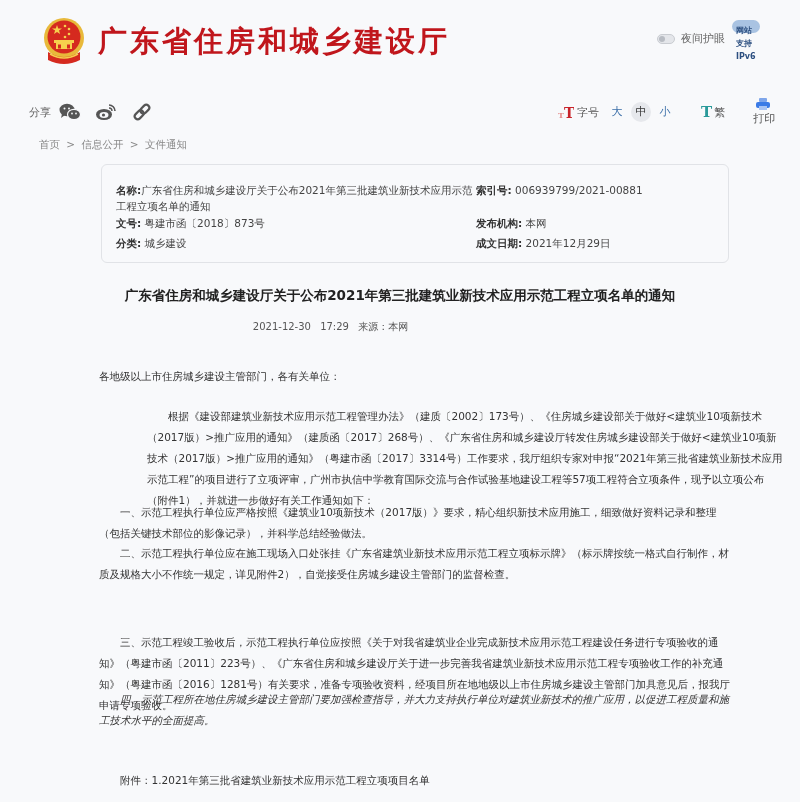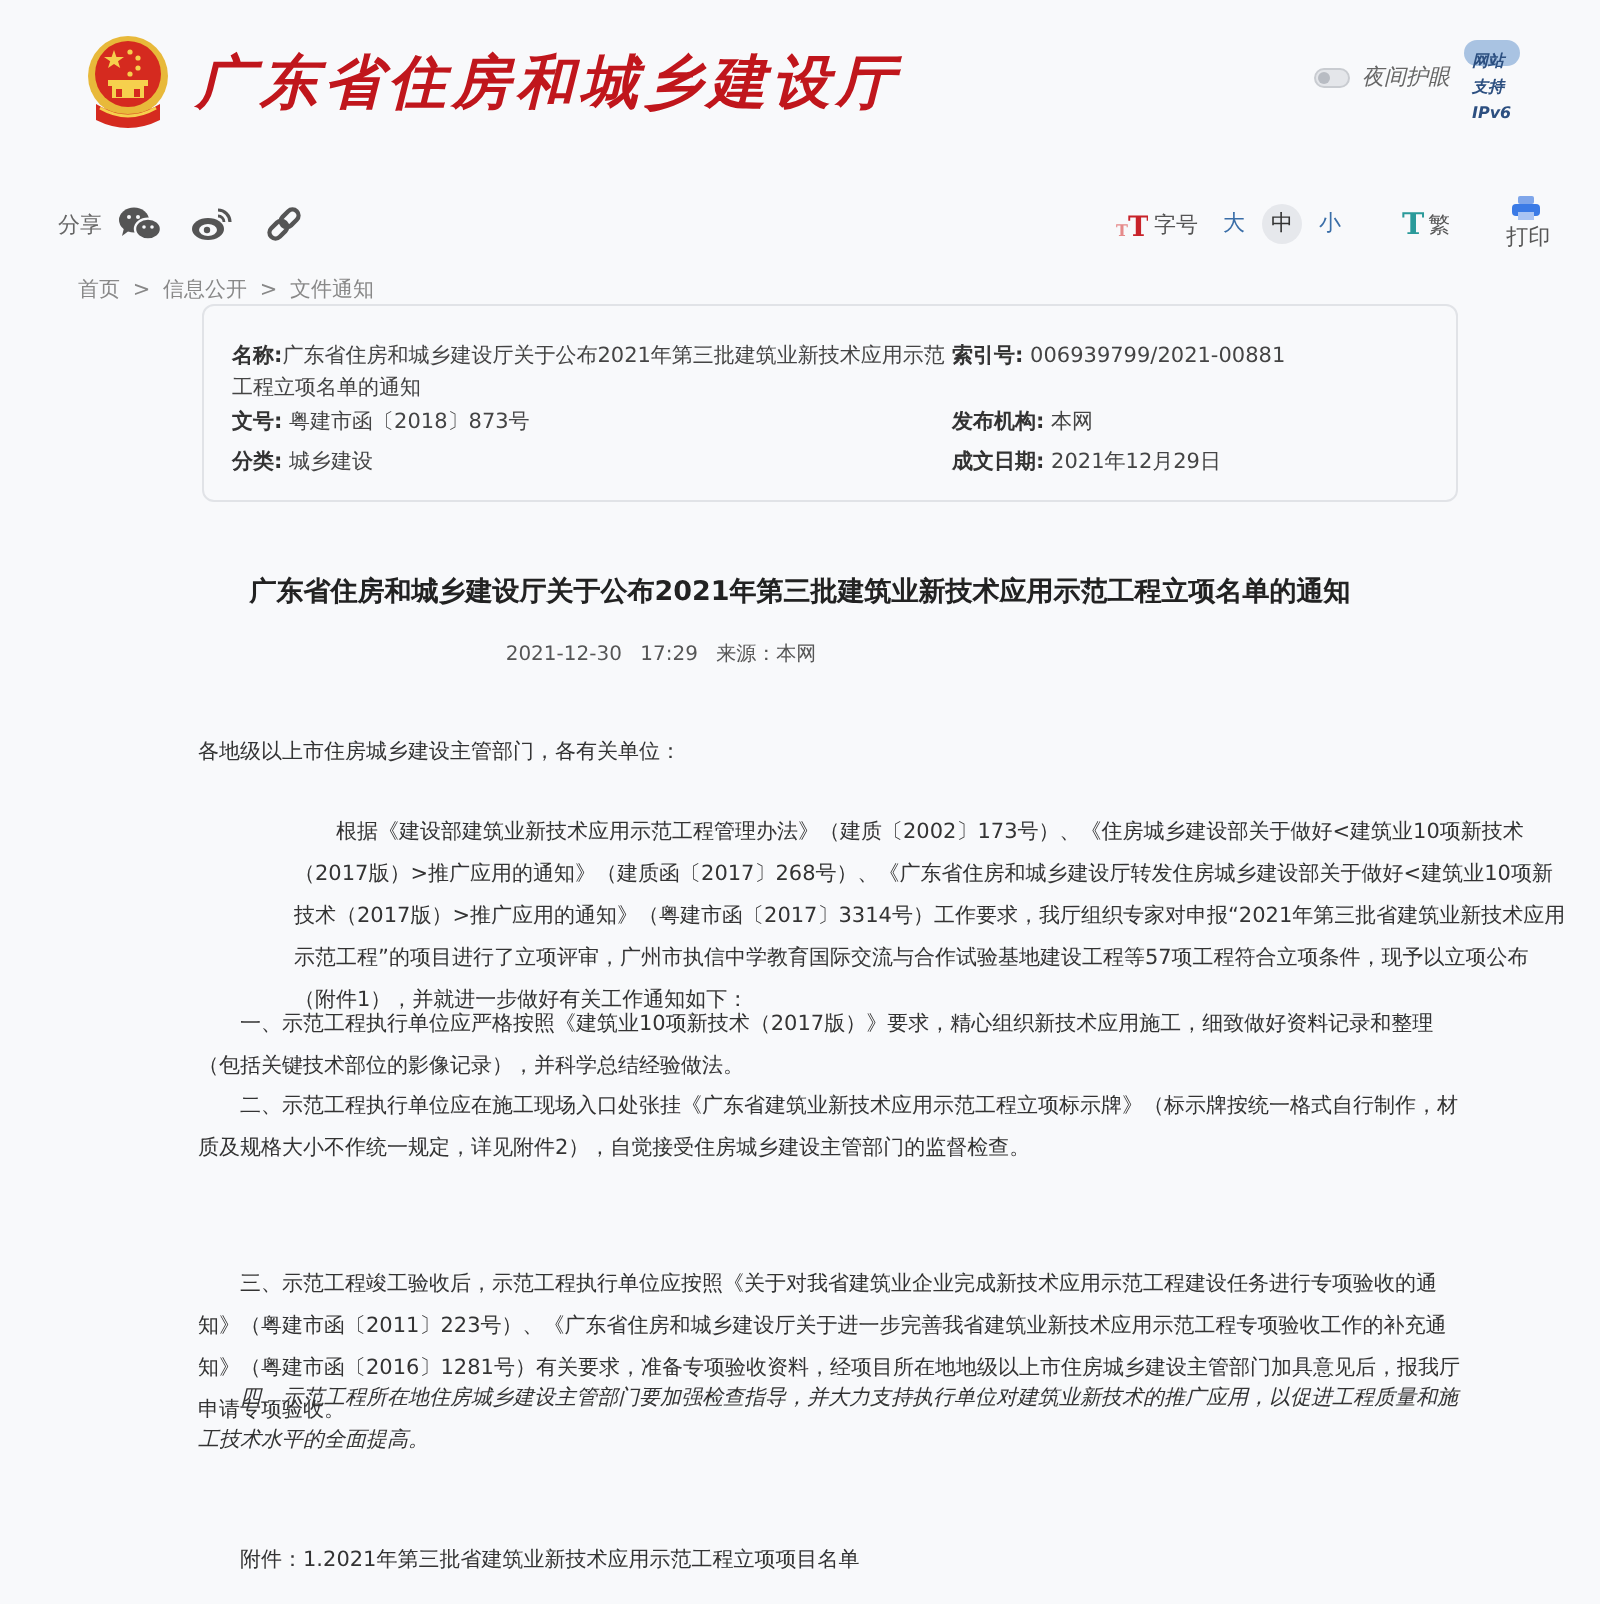--- a/index.html
+++ b/index.html
@@ -3,21 +3,21 @@
 <meta charset="utf-8">
 <style>
   * { box-sizing: border-box; margin: 0; padding: 0; }
   html, body { width: 800px; height: 802px; overflow: hidden; }
   body {
     background: #f8f9fb;
     font-family: "DejaVu Sans", "Liberation Sans", sans-serif;
     color: #333;
     position: relative;
   }
-  .header { position: absolute; left: 0; top: 0; width: 737px; height: 80px; font-style: italic; }
+  .header { position: absolute; left: 0; top: 0; width: 737px; height: 80px; }
   .emblem { position: absolute; left: 40px; top: 16px; width: 48px; height: 52px; }
   .site-title {
     position: absolute; left: 98px; top: 24px;
     font-size: 29px; font-weight: bold; color: #c0161c;
     letter-spacing: 3px; line-height: 34px;
     font-family: "DejaVu Sans", sans-serif;
   }
   .night-mode { position: absolute; left: 657px; top: 31px; display: flex; align-items: center; gap: 6px; }
   .toggle {
     width: 18px; height: 10px; border-radius: 6px; background: #e4e6ea;
@@ -40,21 +40,21 @@
 
   .tools { position: absolute; top: 102px; left: 558px; display: flex; align-items: center; height: 20px; }
   .tool-item { display: flex; align-items: center; font-size: 11px; color: #555; }
   .size-opt { font-size: 11px; color: #3a6ea8; width: 20px; height: 20px; text-align: center; line-height: 20px; border-radius: 50%; }
   .size-opt.active { background: #e6e8ec; color: #333; }
 
   .breadcrumb { position: absolute; left: 39px; top: 138px; font-size: 10.5px; color: #888; }
   .breadcrumb span { margin-right: 3px; text-align: right; }
 
   .meta-box {
-    position: absolute; left: 101px; top: 152px; width: 628px; height: 99px;
+    position: absolute; left: 101px; top: 164px; width: 628px; height: 99px;
     border: 1px solid #e1e3e7; border-radius: 6px; background: #f8f9fb;
   }
   .meta-row { position: absolute; font-size: 10.5px; line-height: 16px; color: #444; }
   .meta-row b { color: #333; }
   .meta-name { left: 14px; top: 17px; width: 360px; }
   .meta-index { left: 374px; top: 17px; }
   .meta-doc { left: 14px; top: 50px; }
   .meta-org { left: 374px; top: 50px; }
   .meta-cat { left: 14px; top: 70px; }
   .meta-date { left: 374px; top: 70px; }

